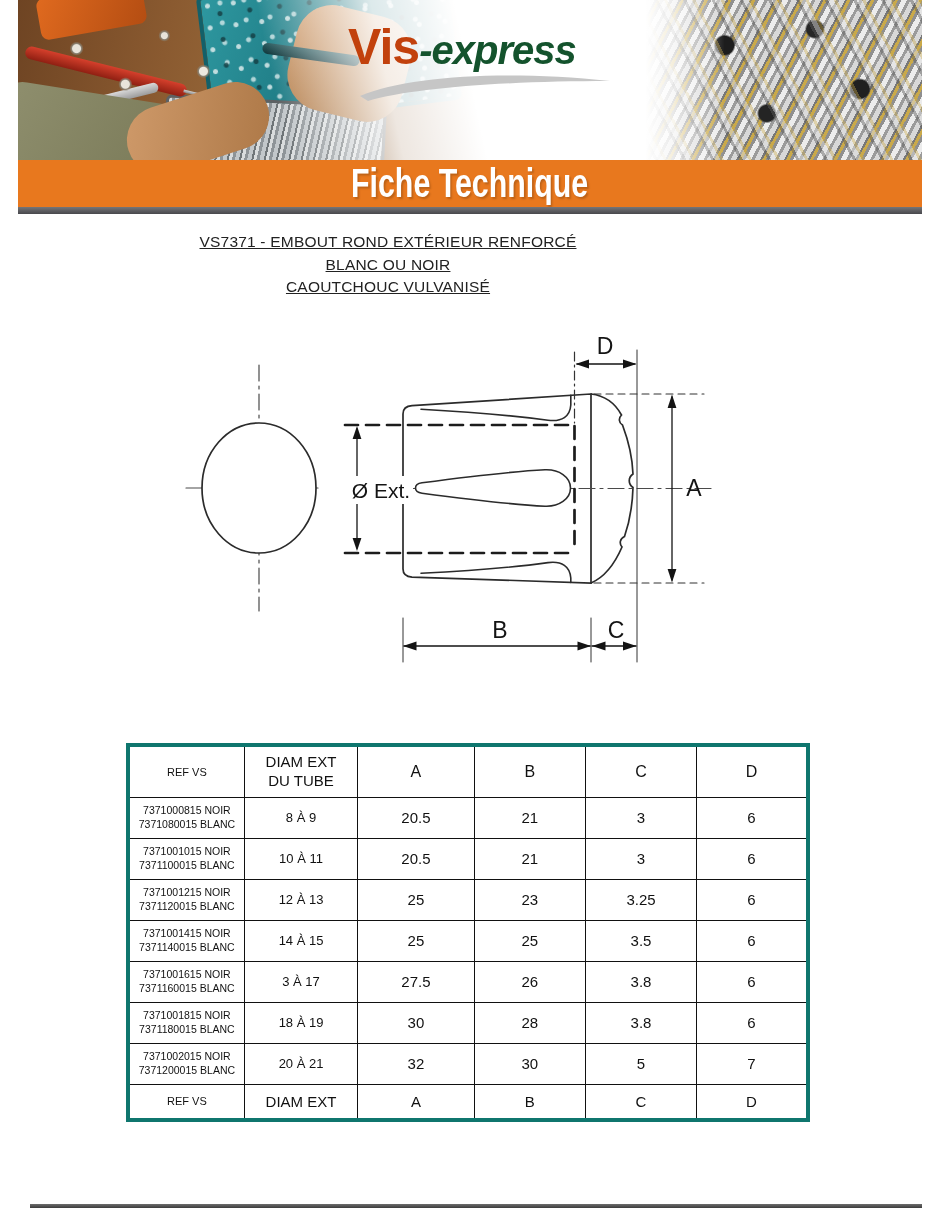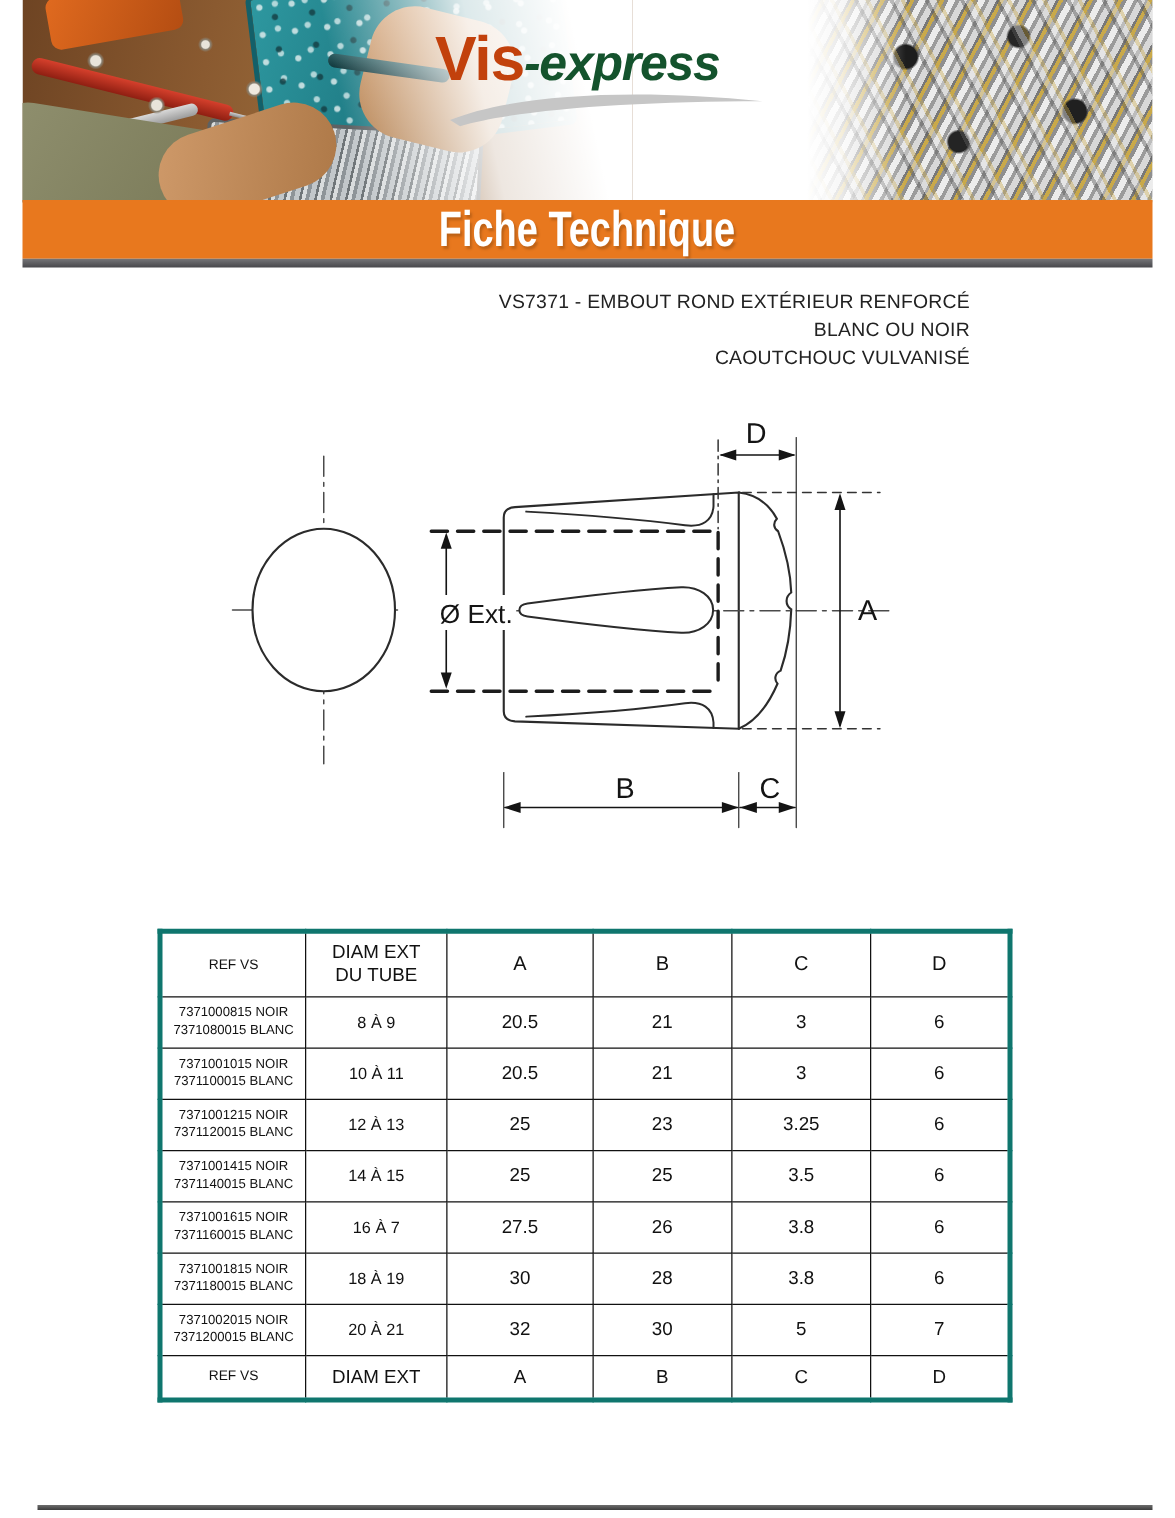--- a/index.html
+++ b/index.html
@@ -52,21 +52,21 @@
   .logo-dark{font-size:50px;font-weight:bold;color:#c2410c;letter-spacing:-1px;}
   .logo-accent{font-size:40px;font-weight:bold;font-style:italic;color:#14532d;letter-spacing:-1px;}
   .logo-swoosh{display:block;margin-top:-8px;margin-left:6px;}
 
   
   .banner{position:absolute;left:18px;top:160px;width:904px;height:47px;background:#e8781e;display:flex;align-items:center;justify-content:center;}
   .banner-text{color:#fff;font-weight:bold;font-size:37px;letter-spacing:0px;display:inline-block;transform:scale(.82,1.08);text-shadow:2px 2px 2px rgba(60,30,0,.25);}
   .banner-underline{position:absolute;left:18px;top:207px;width:904px;height:7px;background:linear-gradient(#757578,#48484c);}
 
   
-  .title-block{position:absolute;left:0;top:231px;width:776px;text-align:right;font-size:15.5px;line-height:22.5px;color:#222;letter-spacing:.2px;}
+  .title-block{position:absolute;left:0;top:231px;width:776px;text-align:center;font-size:15.5px;line-height:22.5px;color:#222;letter-spacing:.2px;text-decoration:underline;}
 
   
   .drawing{position:absolute;left:0;top:320px;}
 
   
   table.spec{position:absolute;left:126px;top:743px;width:684px;border-collapse:collapse;table-layout:fixed;background:#fff;}
   table.spec td,table.spec th{border:1.6px solid #111;text-align:center;vertical-align:middle;padding:0 2px;font-weight:normal;color:#111;}
   table.spec{border:4px solid #0f766e;}
   col.c-ref{width:17.1%;}col.c-diam{width:16.7%;}col.c-a{width:17.1%;}col.c-b{width:16.4%;}col.c-c{width:16.3%;}col.c-d{width:16.4%;}
   tr.hdr{height:52px;}
@@ -268,21 +268,21 @@
 7371140015 BLANC</td>
         <td class="cell-diam">14 À 15</td>
         <td class="cell-a">25</td>
         <td class="cell-b">25</td>
         <td class="cell-c">3.5</td>
         <td class="cell-d">6</td>
       </tr>
       <tr>
         <td class="cell-ref">7371001615 NOIR
 7371160015 BLANC</td>
-        <td class="cell-diam">16 À 7</td>
+        <td class="cell-diam">3 À 17</td>
         <td class="cell-a">27.5</td>
         <td class="cell-b">26</td>
         <td class="cell-c">3.8</td>
         <td class="cell-d">6</td>
       </tr>
       <tr>
         <td class="cell-ref">7371001815 NOIR
 7371180015 BLANC</td>
         <td class="cell-diam">18 À 19</td>
         <td class="cell-a">30</td>

